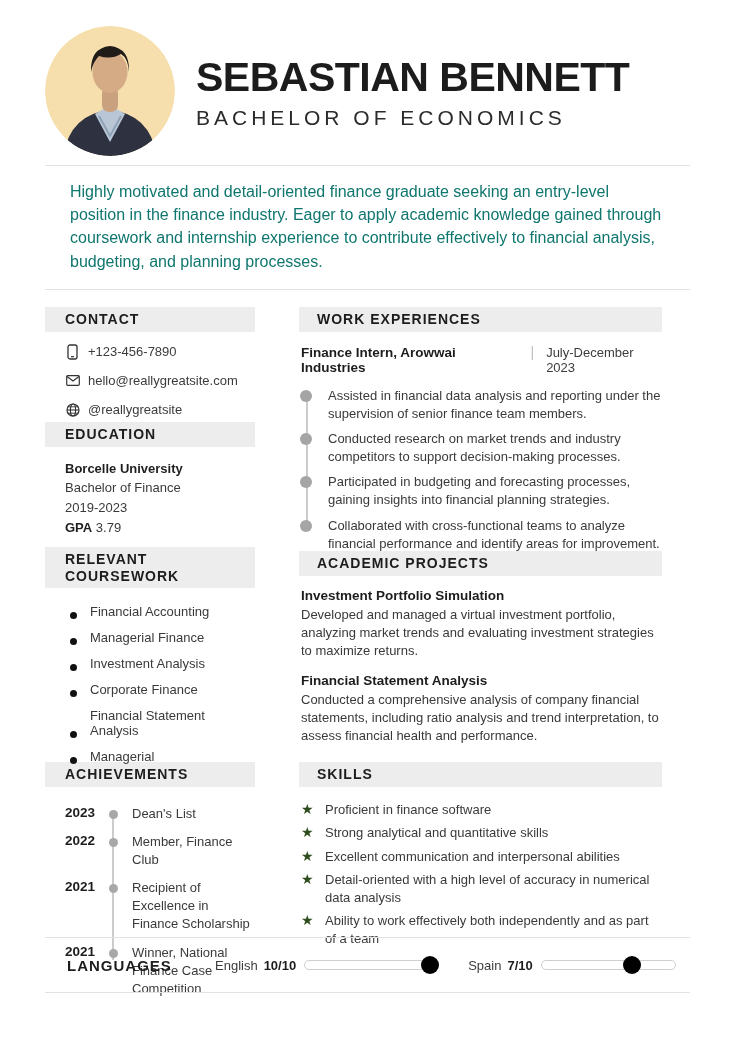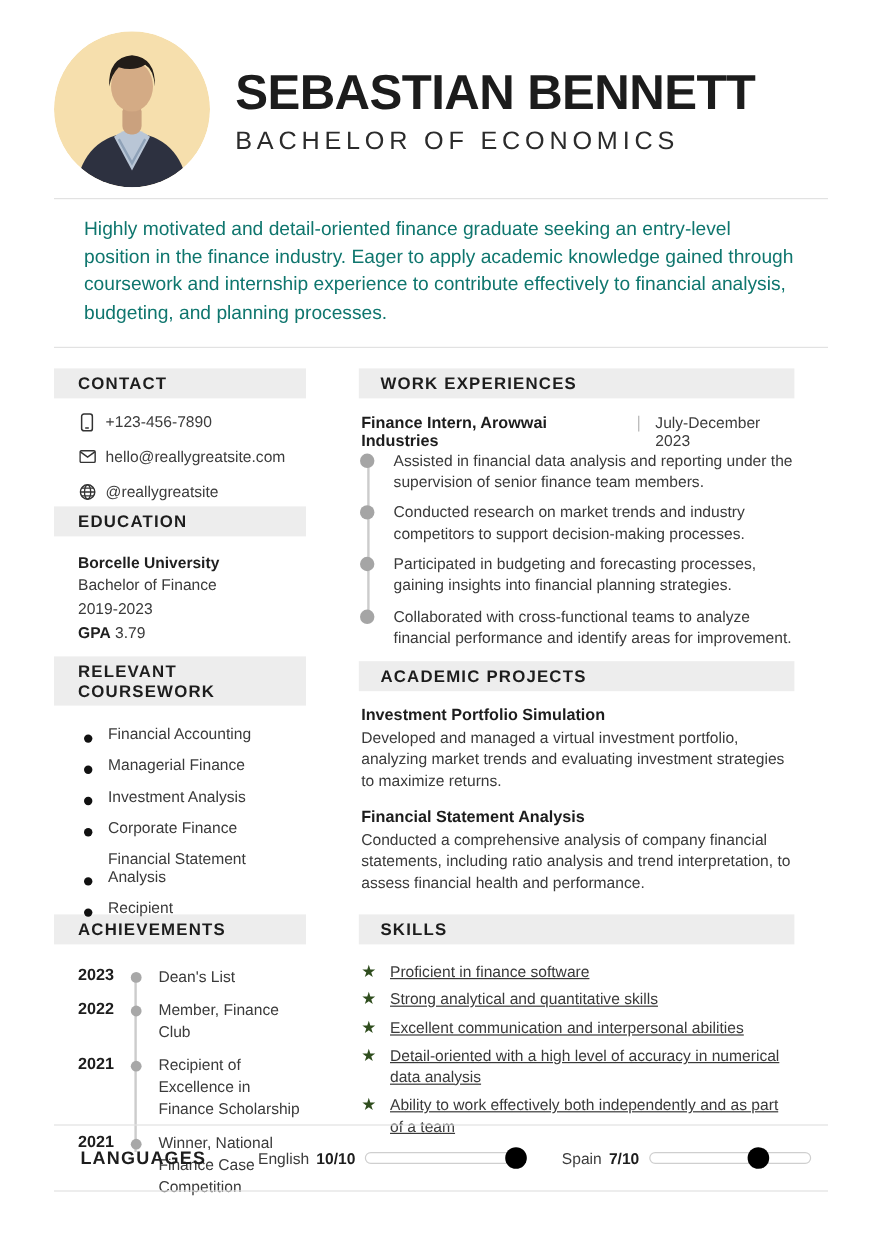--- a/index.html
+++ b/index.html
@@ -44,41 +44,41 @@
 
   
   .ach-list { position:relative; margin:18px 0 0 20px; }
   .ach-list::before { content:""; position:absolute; left:47px; top:10px; bottom:38px; width:2px; background:#cccccc; }
   .ach-row { display:flex; align-items:flex-start; margin-bottom:10px; }
   .ach-year { width:36px; font-weight:bold; font-size:13.5px; color:#1d1d1d; flex:none; }
   .ach-dot { width:9px; height:9px; border-radius:50%; background:#a8a8a8; flex:none; margin:5px 0 0 8px; position:relative; z-index:1; }
   .ach-text { font-size:13px; line-height:1.4; margin-left:14px; width:150px; }
 
   
-  .job-row { display:flex; align-items:baseline; margin:4px 0 0 2px; }
+  .job-row { display:flex; align-items:baseline; margin:4px 0 12px 2px; }
   .job-title { font-size:13.5px; font-weight:bold; color:#1d1d1d; }
   .job-sep { color:#bdbdbd; margin:0 12px 0 14px; font-size:14px; }
   .job-dates { font-size:13px; color:#3c3c3c; }
   .wx-list { position:relative; }
   .wx-list::before { content:""; position:absolute; left:7px; top:10px; bottom:28px; width:2px; background:#cccccc; }
   .wx-item { display:flex; align-items:flex-start; gap:16px; margin-bottom:7px; }
   .wx-dot { width:12px; height:12px; border-radius:50%; background:#a5a5a5; flex:none; margin-top:3px; position:relative; z-index:1; margin-left:1px; }
   .wx-text { font-size:13px; line-height:1.4; }
 
   
   .proj { margin:2px 0 13px 2px; }
   .proj-title { font-size:13.5px; font-weight:bold; color:#1d1d1d; margin-bottom:3px; }
   .proj-desc { font-size:13px; line-height:1.4; }
 
   
   .skill-list { margin:14px 0 0 2px; }
   .skill-row { display:flex; align-items:flex-start; gap:10px; margin-bottom:6px; }
   .star { color:#2f4d1e; font-size:14px; line-height:17px; flex:none; width:14px; }
   .star::before { content:"★"; }
-  .skill-text { font-size:13px; line-height:1.35;text-decoration:underline; }
+  .skill-text { font-size:13px; line-height:1.35; }
 
   
   .footer { position:absolute; left:45px; right:46px; top:937px; }
   .lang-row { display:flex; align-items:center; height:54px; }
   .lang-heading { font-size:15px; font-weight:bold; letter-spacing:1px; color:#1d1d1d; margin-left:22px; width:148px; }
   .lang-item { display:flex; align-items:center; }
   .lang-item + .lang-item { margin-left:29px; }
   .lang-name { font-size:13px; color:#3c3c3c; }
   .lang-score { font-size:13px; font-weight:bold; color:#1d1d1d; margin:0 8px 0 6px; }
   .slider { position:relative; width:135px; height:10px; border:1px solid #cfcfcf; border-radius:5px; background:#fff; }
@@ -188,21 +188,21 @@
           <li>
               <span class="cw-dot"></span>
               <span>Corporate Finance</span>
             </li>
           <li>
               <span class="cw-dot"></span>
               <span>Financial Statement Analysis</span>
             </li>
           <li>
               <span class="cw-dot"></span>
-              <span>Recipient</span>
+              <span>Managerial</span>
             </li>
         </ul>
       </section>
 
       <section class="sec-achievements">
         <div class="bar">ACHIEVEMENTS</div>
         <div class="ach-list">
           <div class="ach-row">
             <span class="ach-year">2023</span>
             <span class="ach-dot"></span>

